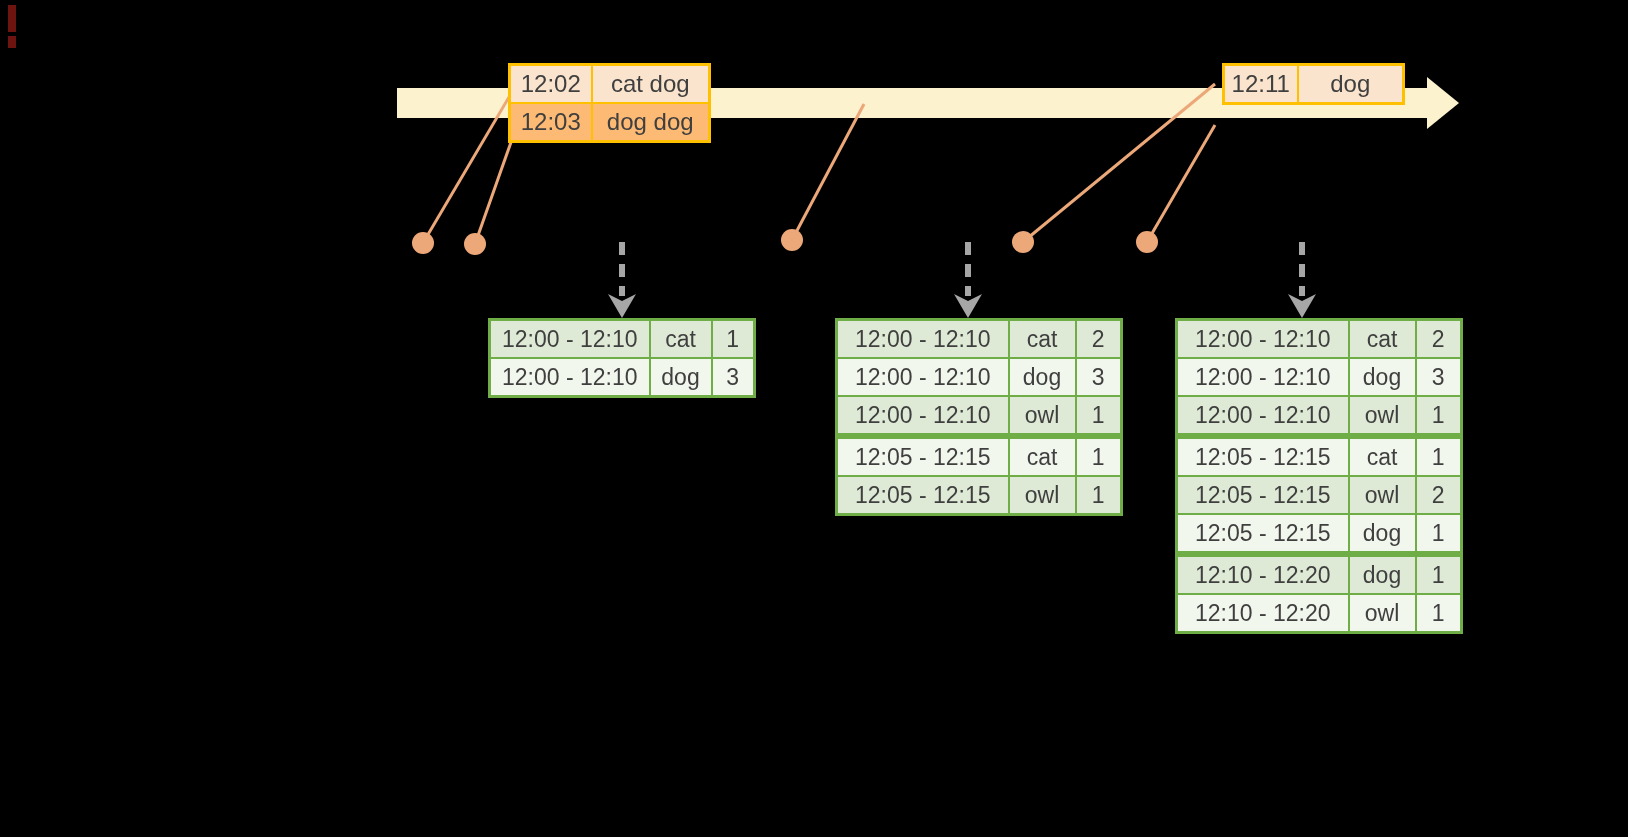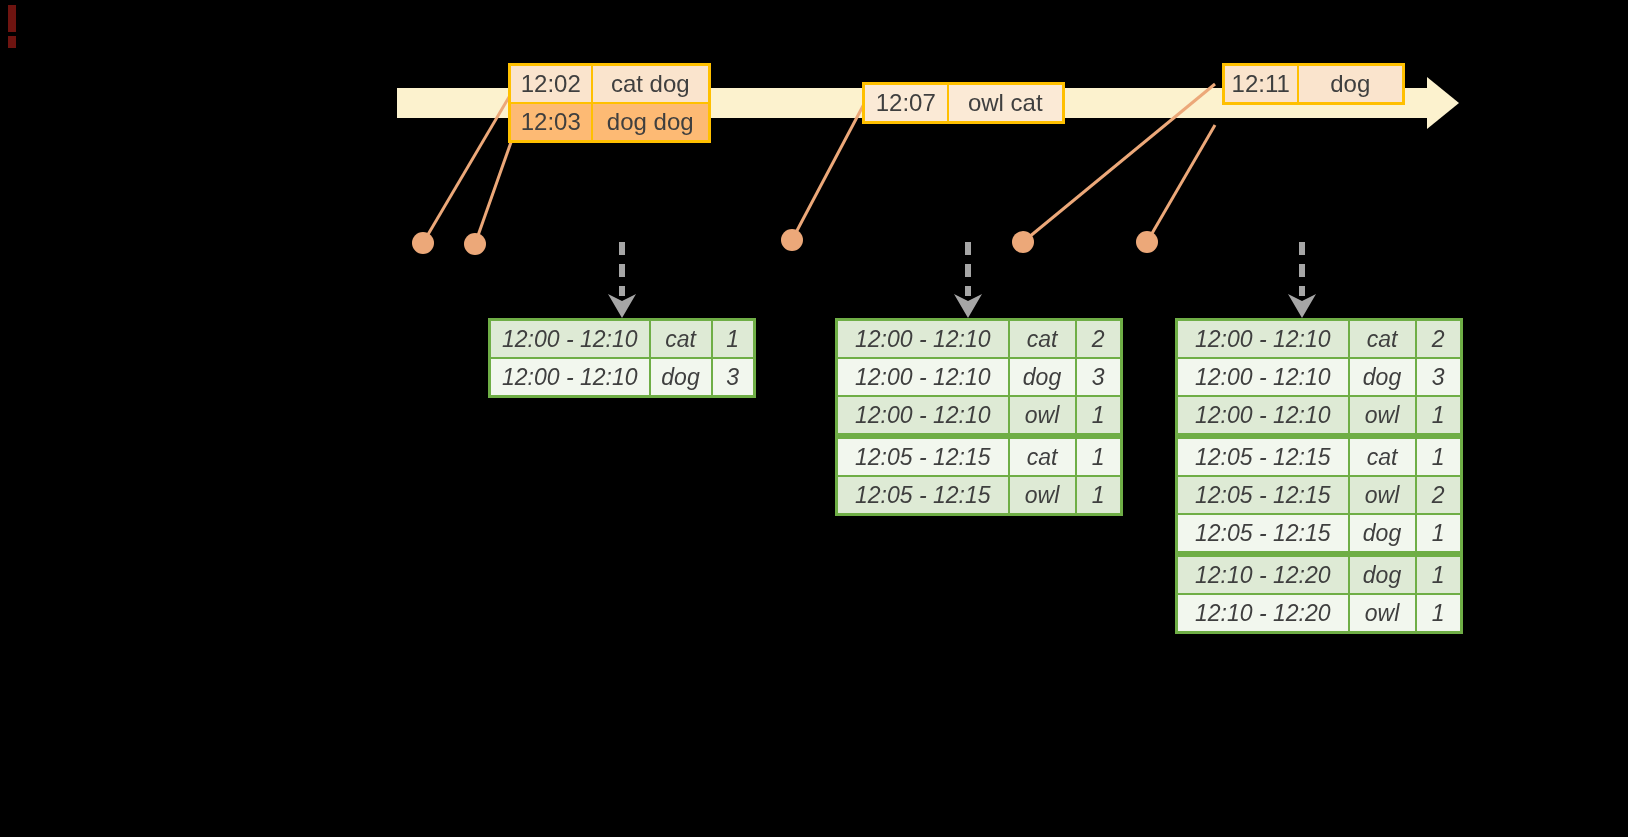--- a/index.html
+++ b/index.html
@@ -14,21 +14,21 @@
 
   
   .event-table{border:3px solid #FFC000;}
   .event-table td{border:2px solid #FFC000;font-size:24px;height:36px;line-height:36px;}
   .event-row-dark td{background:#FAE4CD;}
   .event-row-light td{background:#fdba74;}
   .event-row-mid td{background:#FBEAD6;}
 
   
   .result-table{border:3px solid #6FAE46;}
-  .result-table td{border:2px solid #6FAE46;font-size:23px;height:36px;line-height:36px;font-style:italic;}
+  .result-table td{border:2px solid #6FAE46;font-size:23px;height:36px;line-height:36px;}
   .r-dark td{background:#DEEAD5;}
   .r-light td{background:#F2F7EE;}
   .group-start td{border-top:6px solid #6FAE46;}
 </style>
 </head>
 <body>
 
 <div class="canvas">
 
   <svg class="layer" width="1628" height="837" viewBox="0 0 1628 837">
@@ -76,32 +76,20 @@
       <td>12:02</td>
       <td>cat dog</td>
     </tr>
     <tr class="event-row-light">
       <td>12:03</td>
       <td>dog dog</td>
     </tr>
   </tbody>
     </table>
 
-  <table class="event-table" style="left:862px;top:82px;width:200px;">
-    <colgroup>
-        <col style="width:84px">
-        <col style="width:116px">
-      </colgroup>
-    <tbody>
-        <tr class="event-row-mid">
-      <td>12:07</td>
-      <td>owl cat</td>
-    </tr>
-  </tbody>
-    </table>
 
   <table class="event-table" style="left:1213px;top:63px;width:180px;margin-left:9px;">
     <colgroup>
         <col style="width:74px">
         <col style="width:106px">
       </colgroup>
     <tbody>
         <tr class="event-row-dark">
       <td>12:11</td>
       <td>dog</td>

